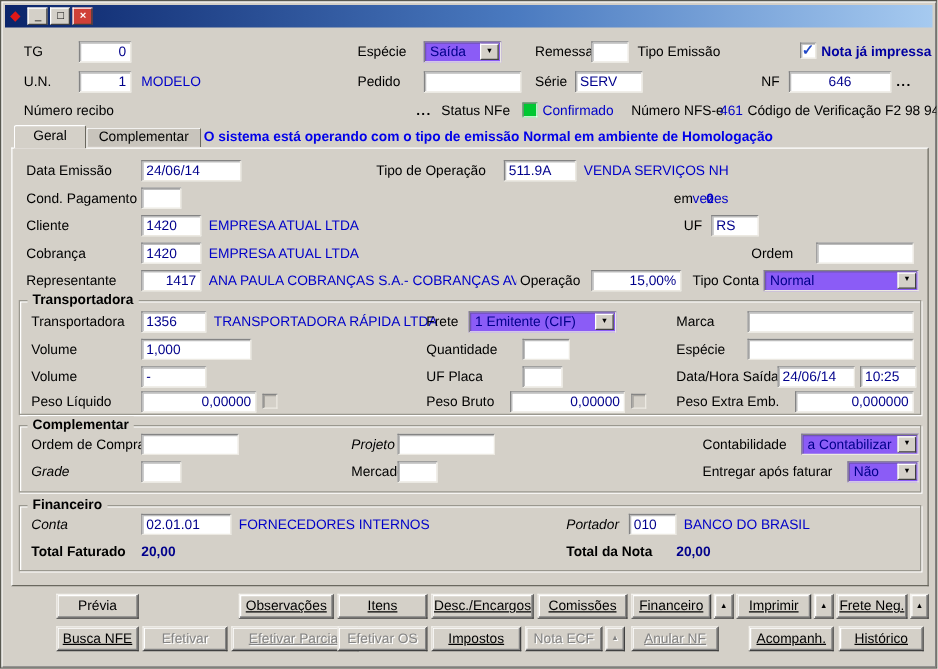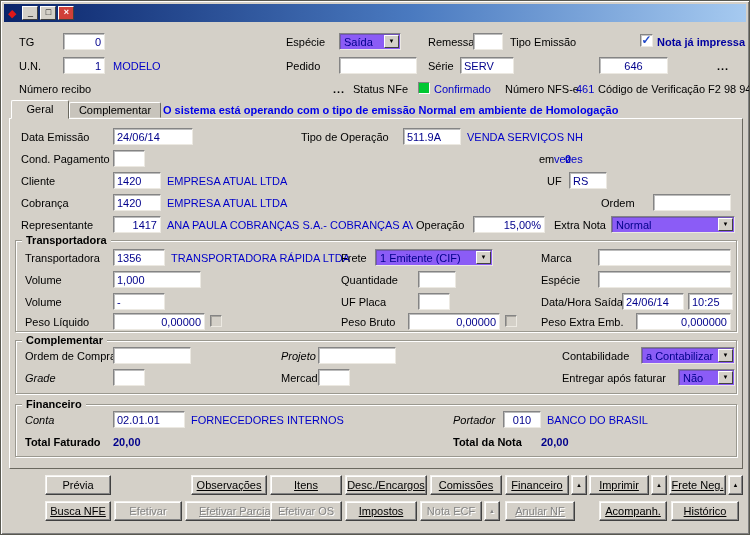--- a/index.html
+++ b/index.html
@@ -84,21 +84,21 @@
   <span class="lbl b" style="left:656px;top:35px;color:#0000a0">Nota já impressa</span>
 
   <span class="lbl" style="left:18px;top:59px">U.N.</span>
   <input class="inp ta-r" style="left: 62px; top: 56px; width: 42px;" value="1">
   <span class="lbl blue" style="left:112px;top:59px">MODELO</span>
   <span class="lbl" style="left:285px;top:59px">Pedido</span>
   <input class="inp" style="left: 338px; top: 56px; width: 78px;" value="">
   <span class="lbl" style="left:427px;top:59px">Série</span>
   <input class="inp" style="left: 459px; top: 56px; width: 54px;" value="SERV">
   <span class="lbl" style="left:608px;top:59px">NF</span>
-  <input class="inp ta-c" style="left: 598px; top: 56px; width: 69px;" value="646">
+  <input class="inp ta-c" style="left: 630px; top: 56px; width: 82px;" value="646">
   <span class="dots" style="left:716px;top:59px">...</span>
 
   <span class="lbl" style="left:18px;top:82px">Número recibo</span>
   <span class="dots" style="left:332px;top:82px">...</span>
   <span class="lbl" style="left:352px;top:82px">Status NFe</span>
   <span class="statusbox" style="left:417px;top:81px"></span>
   <span class="lbl blue" style="left:433px;top:82px">Confirmado</span>
   <span class="lbl" style="left:504px;top:82px">Número NFS-e</span>
   <span class="lbl blue" style="left:575px;top:82px">461</span>
   <span class="lbl" style="left:597px;top:82px">Código de Verificação F2 98 94</span>
@@ -131,21 +131,21 @@
   <input class="inp" style="left: 112px; top: 193px; width: 48px;" value="1420">
   <span class="lbl blue" style="left:166px;top:196px">EMPRESA ATUAL LTDA</span>
   <span class="lbl" style="left:600px;top:196px">Ordem</span>
   <input class="inp" style="left: 652px; top: 193px; width: 78px;" value="">
 
   <span class="lbl" style="left:20px;top:218px">Representante</span>
   <input class="inp" style="left: 112px; top: 215px; width: 48px; text-align: right;" value="1417">
   <span class="lbl blue clip" style="left:166px;top:218px;width:246px">ANA PAULA COBRANÇAS S.A.-  COBRANÇAS AVIAÇ</span>
   <span class="lbl" style="left:415px;top:218px">Operação</span>
   <input class="inp ta-r" style="left: 472px; top: 215px; width: 72px;" value="15,00%">
-  <span class="lbl" style="left:553px;top:218px">Extra Nota</span>
+  <span class="lbl" style="left:553px;top:218px">Tipo Conta</span>
   <div class="combo" style="left:610px;top:215px;width:124px">
     <span class="combo-val">Normal</span>
     <span class="combo-btn">
         <span class="arr">▼</span>
       </span>
   </div>
 
   <div class="group" style="left:14px;top:239px;width:722px;height:92px">
     <span class="legend">Transportadora</span>
   </div>
@@ -212,21 +212,21 @@
       </span>
   </div>
 
   <div class="group" style="left:14px;top:403px;width:722px;height:53px">
     <span class="legend">Financeiro</span>
   </div>
   <span class="lbl it" style="left:24px;top:413px">Conta</span>
   <input class="inp" style="left: 112px; top: 410px; width: 72px;" value="02.01.01">
   <span class="lbl blue" style="left:190px;top:413px">FORNECEDORES INTERNOS</span>
   <span class="lbl it" style="left:452px;top:413px">Portador</span>
-  <input class="inp" style="left: 502px; top: 410px; width: 38px; text-align: center;" value="010">
+  <input class="inp" style="left: 502px; top: 410px; width: 38px;" value="010">
   <span class="lbl blue" style="left:546px;top:413px">BANCO DO BRASIL</span>
   <span class="lbl b" style="left:24px;top:435px">Total Faturado</span>
   <span class="lbl b navy" style="left:112px;top:435px">20,00</span>
   <span class="lbl b" style="left:452px;top:435px">Total da Nota</span>
   <span class="lbl b navy" style="left:540px;top:435px">20,00</span>
 
   <button class="btn" style="left:44px;top:474px;width:66px"><span>Prévia</span></button>
   <button class="btn" style="left:190px;top:474px;width:76px"><span class="u">Observações</span></button>
   <button class="btn" style="left:269px;top:474px;width:72px"><span class="u">Itens</span></button>
   <button class="btn" style="left:344px;top:474px;width:82px"><span class="u">Desc./Encargos</span></button>

